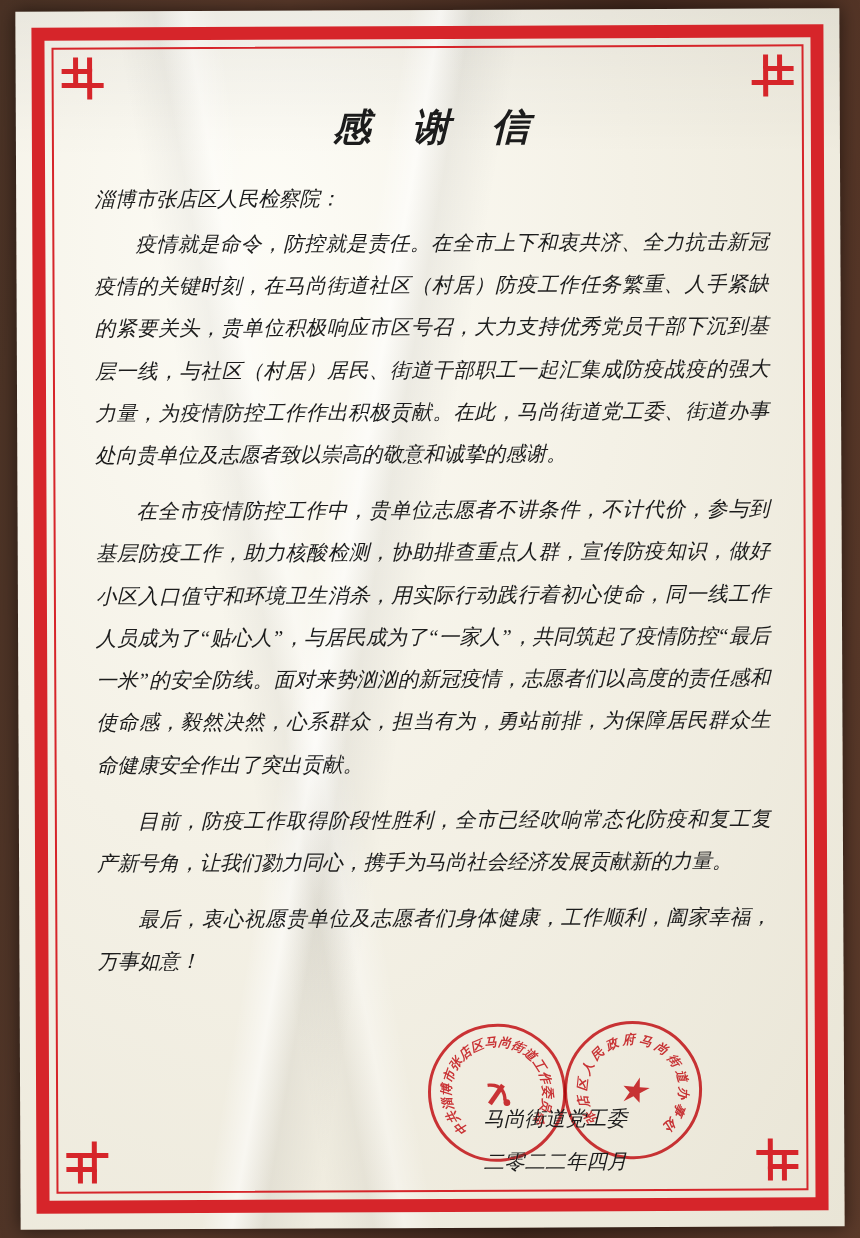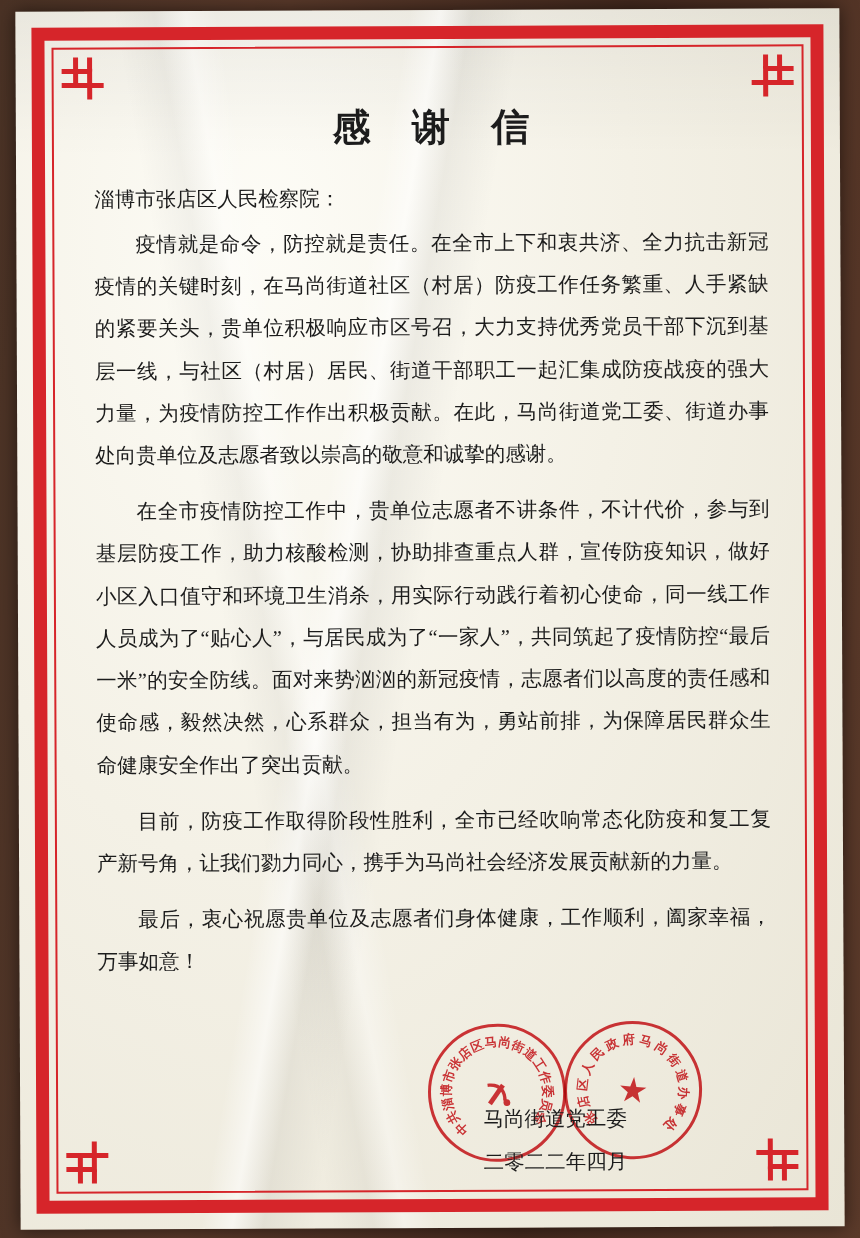--- a/index.html
+++ b/index.html
@@ -14,20 +14,21 @@
     font-family: "Liberation Serif", "DejaVu Serif", serif;
   }
 
   
   .desk {
     position: relative;
     width: 860px;
     height: 1238px;
     background:
       linear-gradient(95deg, #4a3225 0%, #59392a 30%, #43291e 65%, #5b3a2a 100%);
+    font-style: italic;
   }
 
   
   .sheet {
     position: absolute;
     left: 18px;
     top: 10px;
     width: 824px;
     height: 1218px;
     background:

